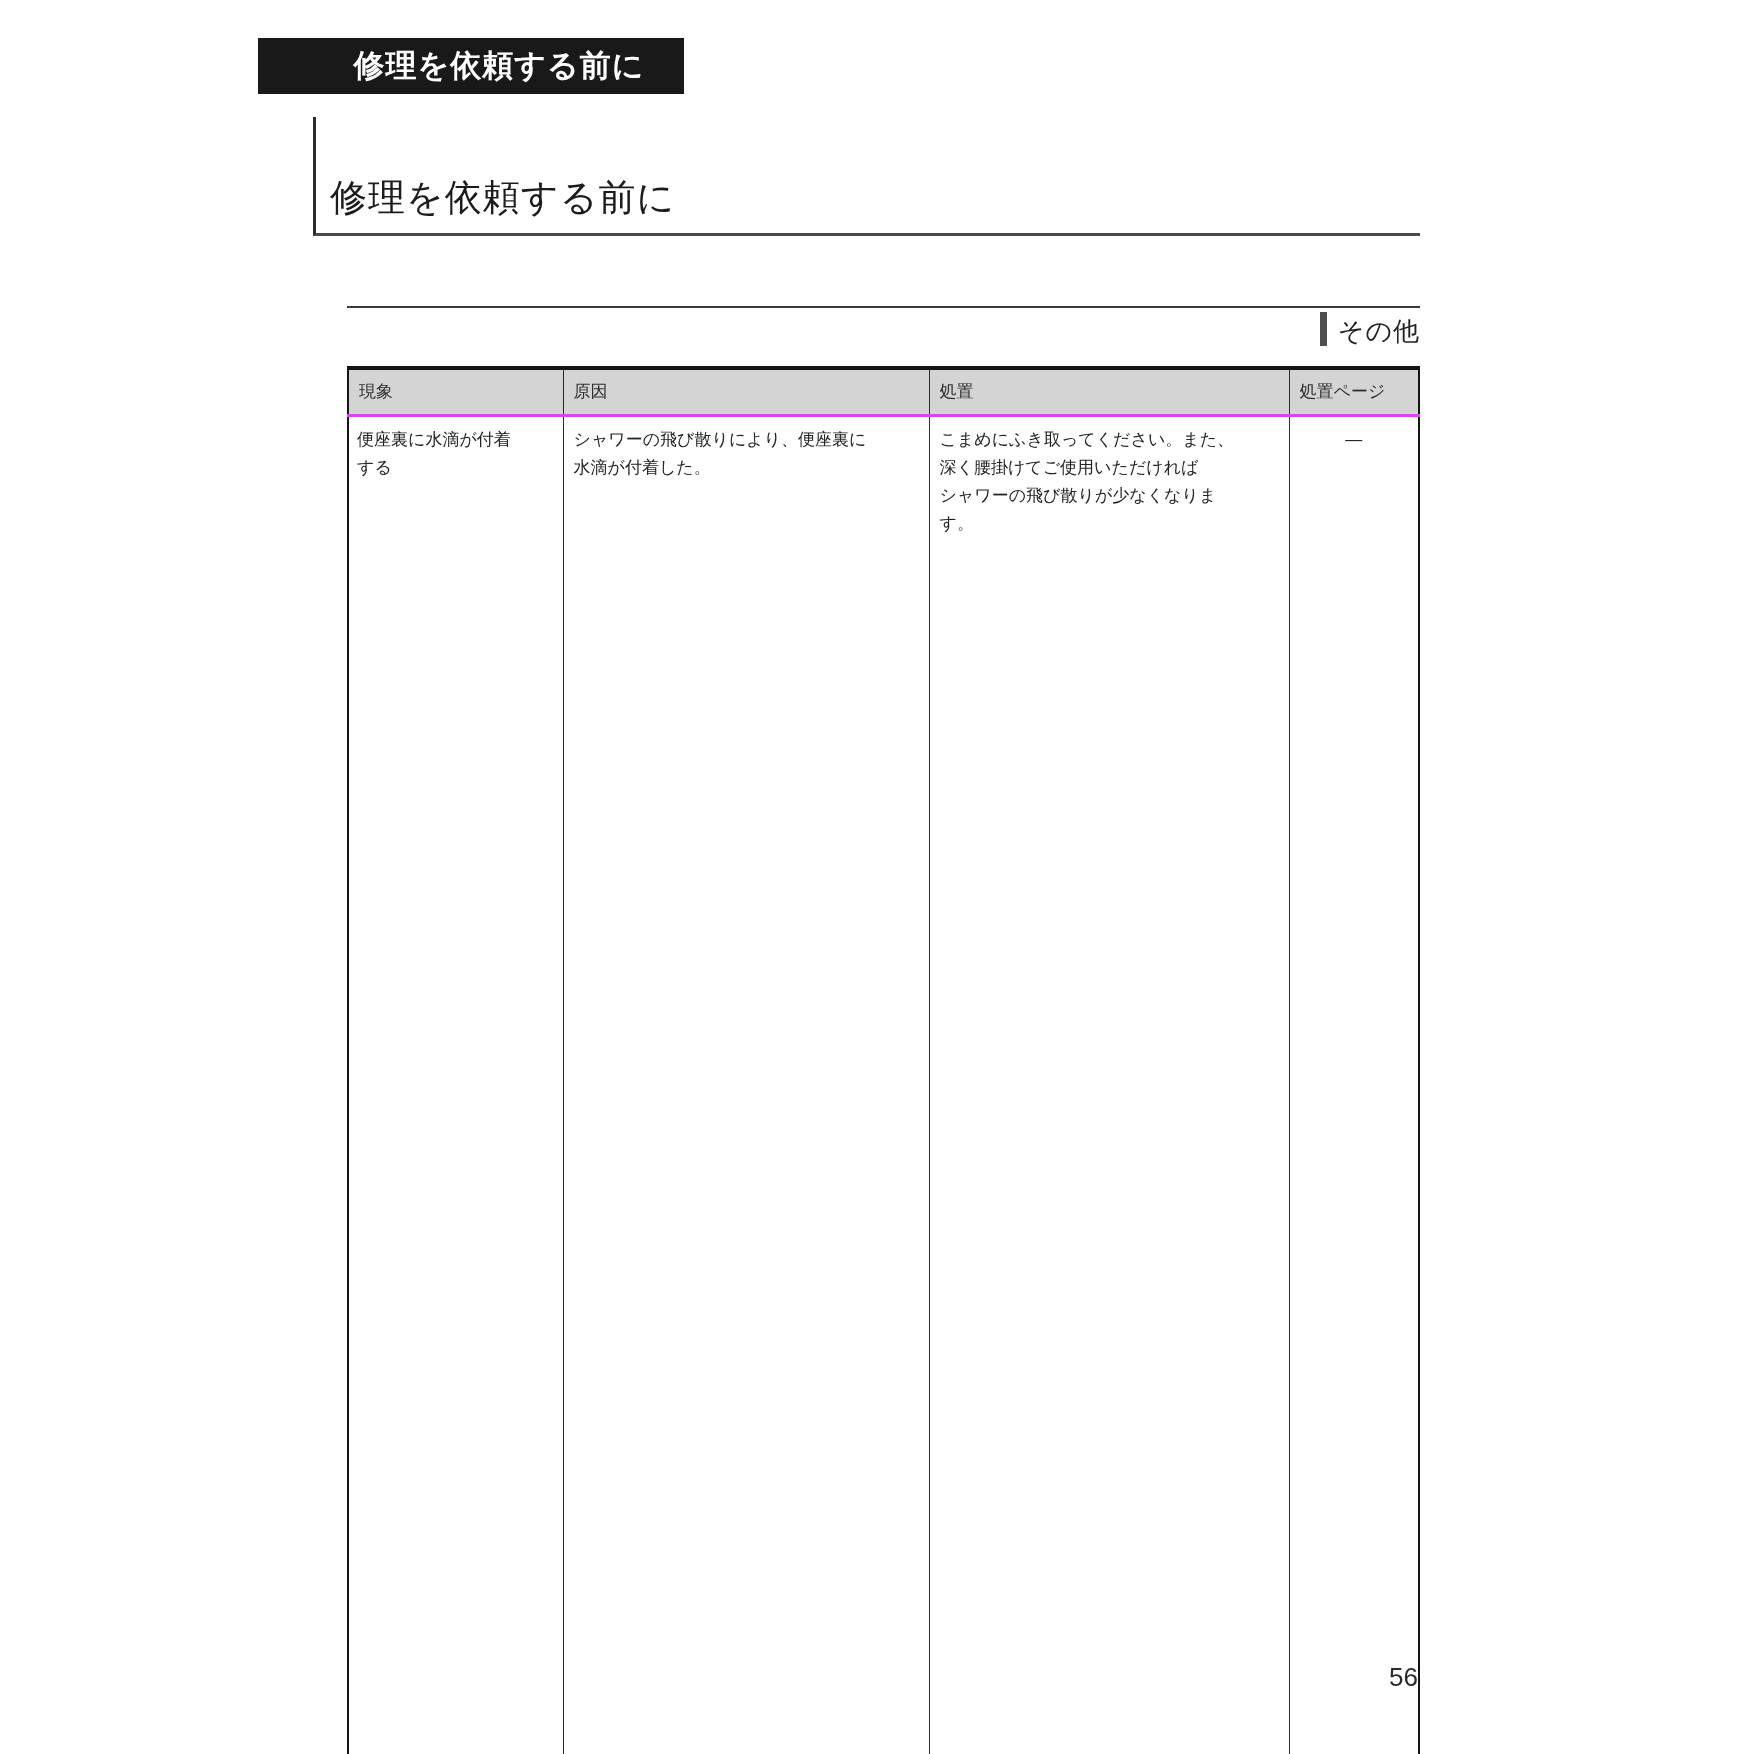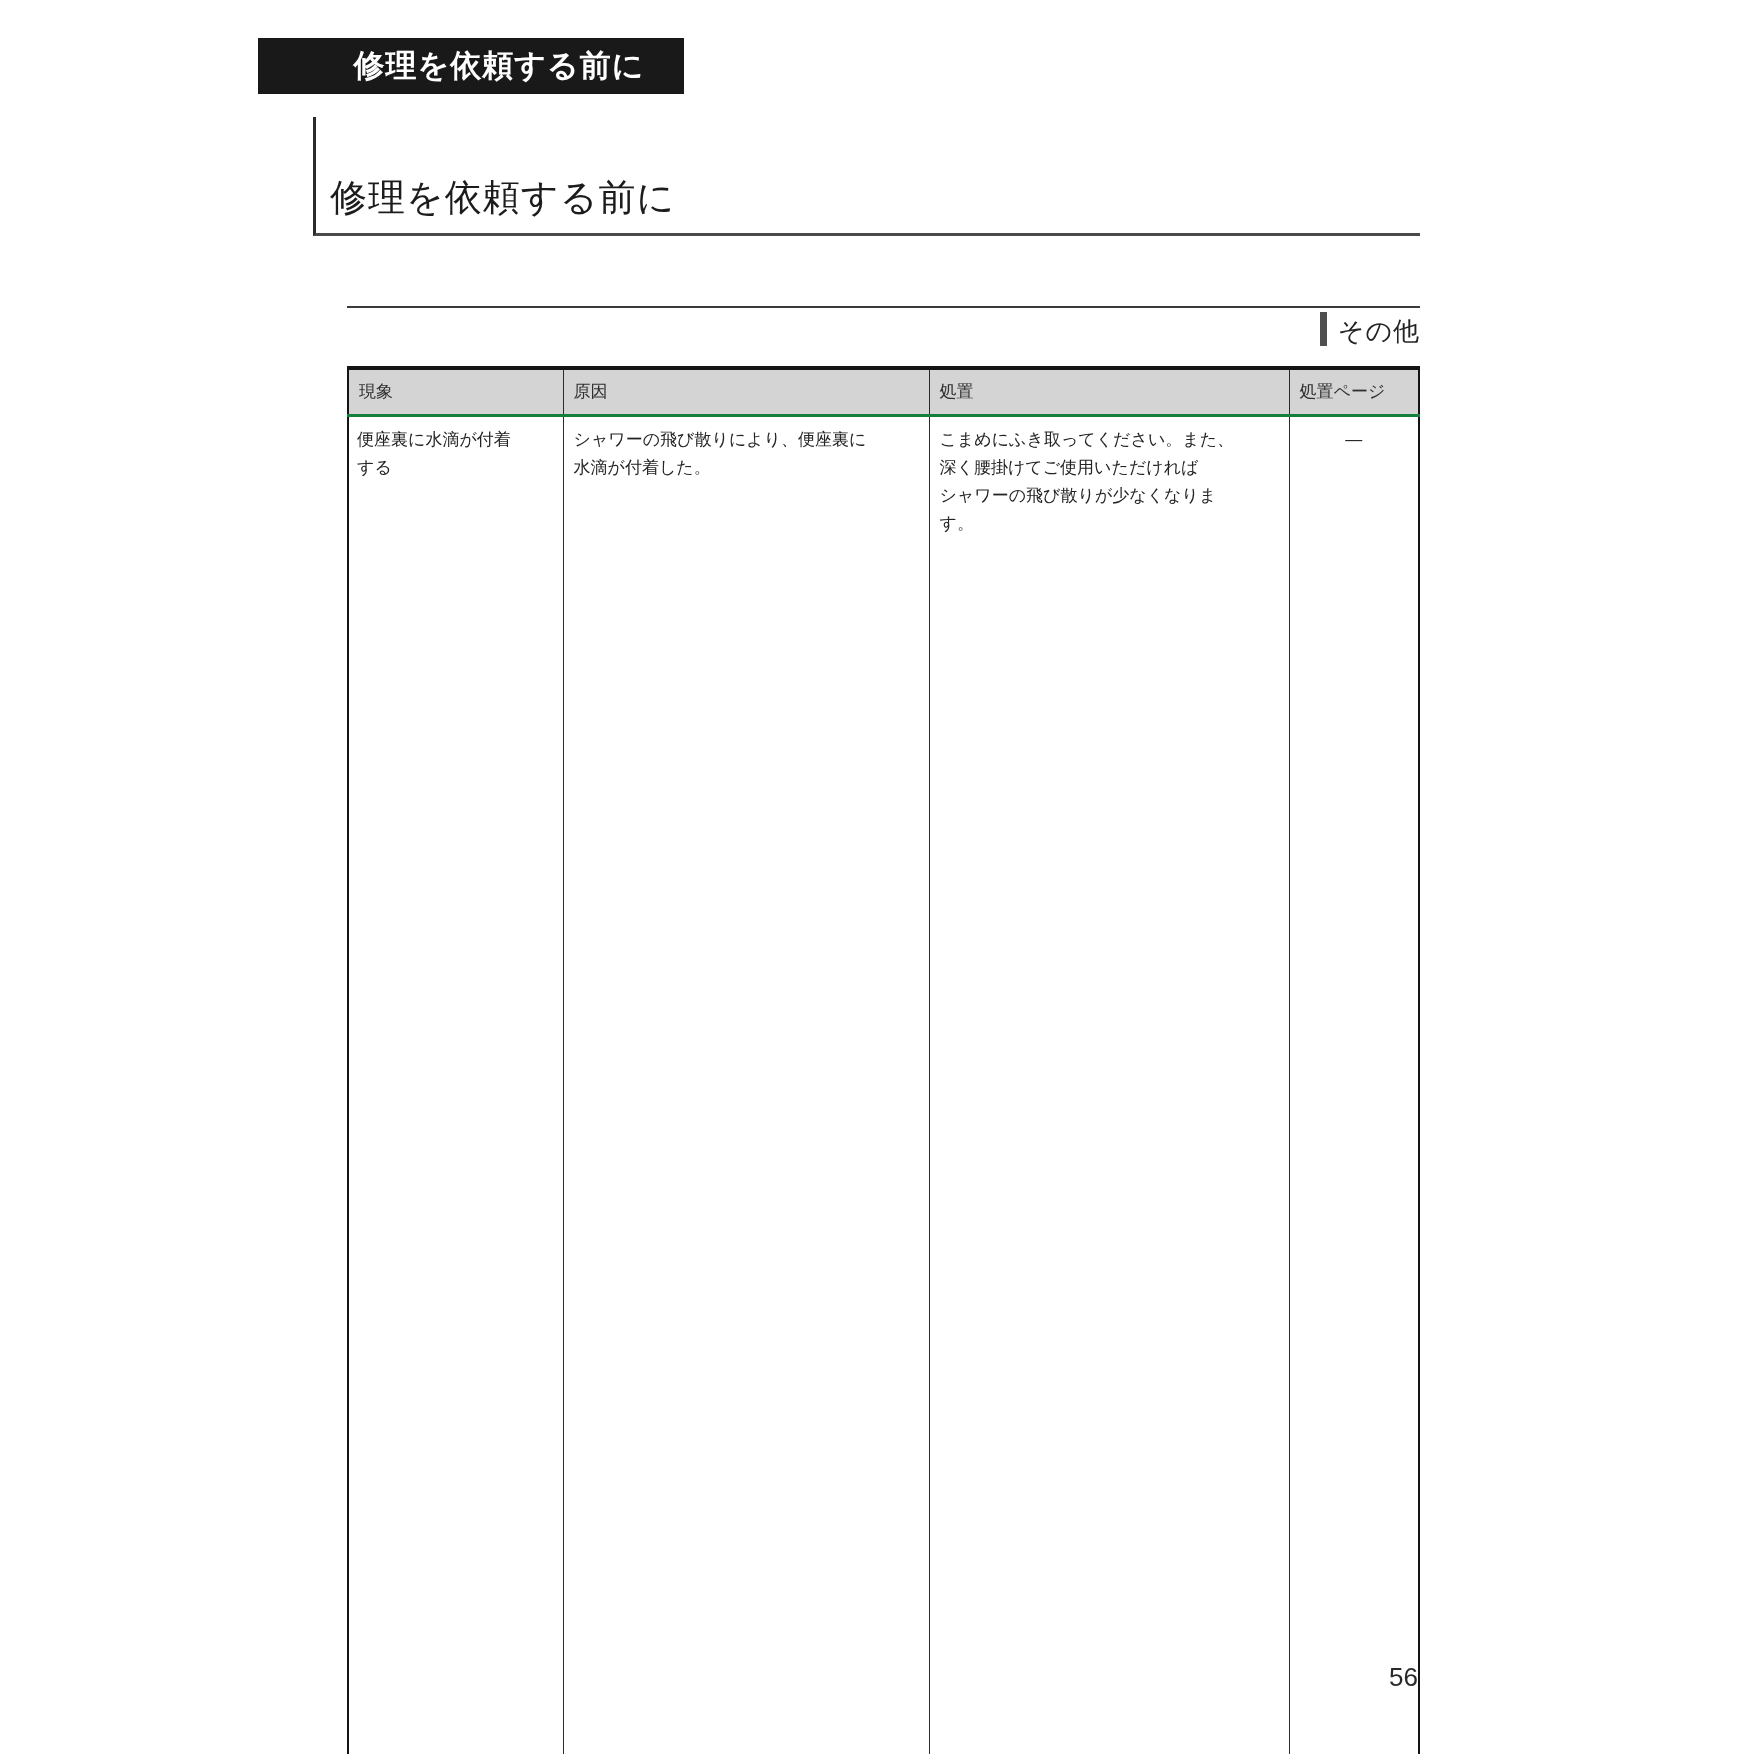--- a/index.html
+++ b/index.html
@@ -46,21 +46,21 @@
     border:1.5px solid #2b2b2b;
   }
   .faq-table{
     border-top:4px solid #141414;
     border-left:2px solid #141414;
     border-right:2px solid #141414;
     border-bottom:3px solid #141414;
   }
   .faq-table th{
     background:#d4d4d4;
-    border-bottom:3px solid #15803d;
+    border-bottom:3px solid #d946ef;
     font-weight:normal;text-align:left;
     padding:8px 10px;color:#2e2e2e;
     font-size:17px;
   }
   .faq-table td{
     vertical-align:top;
     padding:9px 10px 9px 10px;
     white-space:pre-line;
     background:#ffffff;
   }

